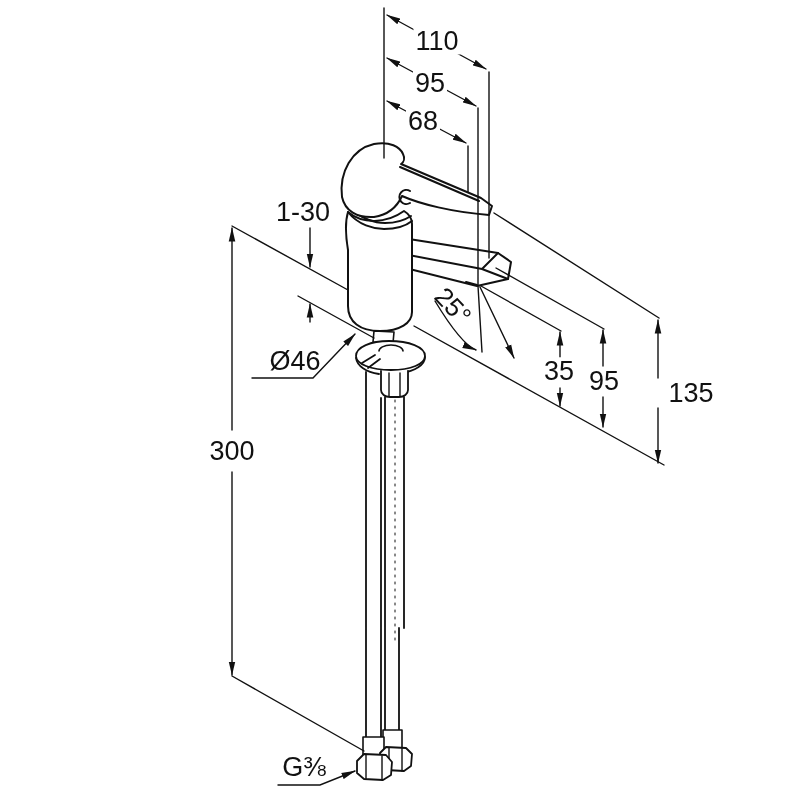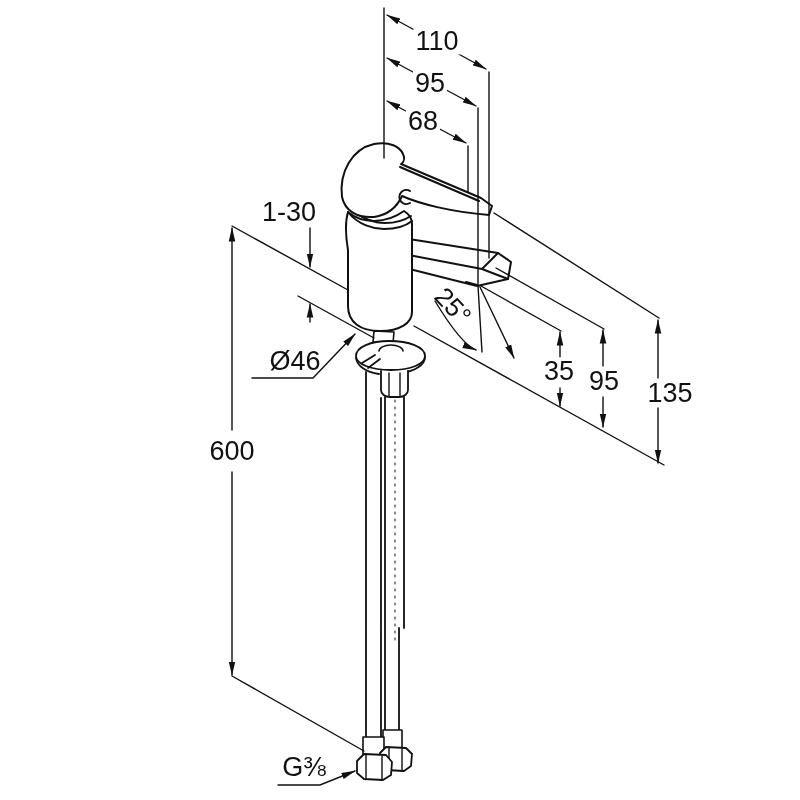--- a/index.html
+++ b/index.html
@@ -123,21 +123,21 @@
       <path d="M 480,287 L 514,358" marker-end="url(#arr)"></path>
       <path d="M 435,301 Q 461,344 476,350" marker-end="url(#arr)"></path>
 
       <path d="M 278,785 L 320,785 L 355,771" marker-end="url(#arr)"></path>
     </g>
   </svg>
 
   <div class="dim" style="left:437px;top:41px">110</div>
   <div class="dim" style="left:430px;top:83px">95</div>
   <div class="dim" style="left:423px;top:121px">68</div>
-  <div class="dim nobg" style="left:289px;top:212px">1-30</div>
+  <div class="dim nobg" style="left:303px;top:212px">1-30</div>
   <div class="dim rot" style="left:453px;top:306px">25°</div>
   <div class="dim nobg" style="left:295px;top:361px">Ø46</div>
   <div class="dim" style="left:559px;top:371px">35</div>
   <div class="dim" style="left:604px;top:381px">95</div>
-  <div class="dim" style="left:670px;top:393px">135</div>
-  <div class="dim" style="left:232px;top:451px">600</div>
+  <div class="dim" style="left:691px;top:393px">135</div>
+  <div class="dim" style="left:232px;top:451px">300</div>
   <div class="dim nobg" style="left:304px;top:767px">G⅜</div>
 </div>
 
 </body></html>

